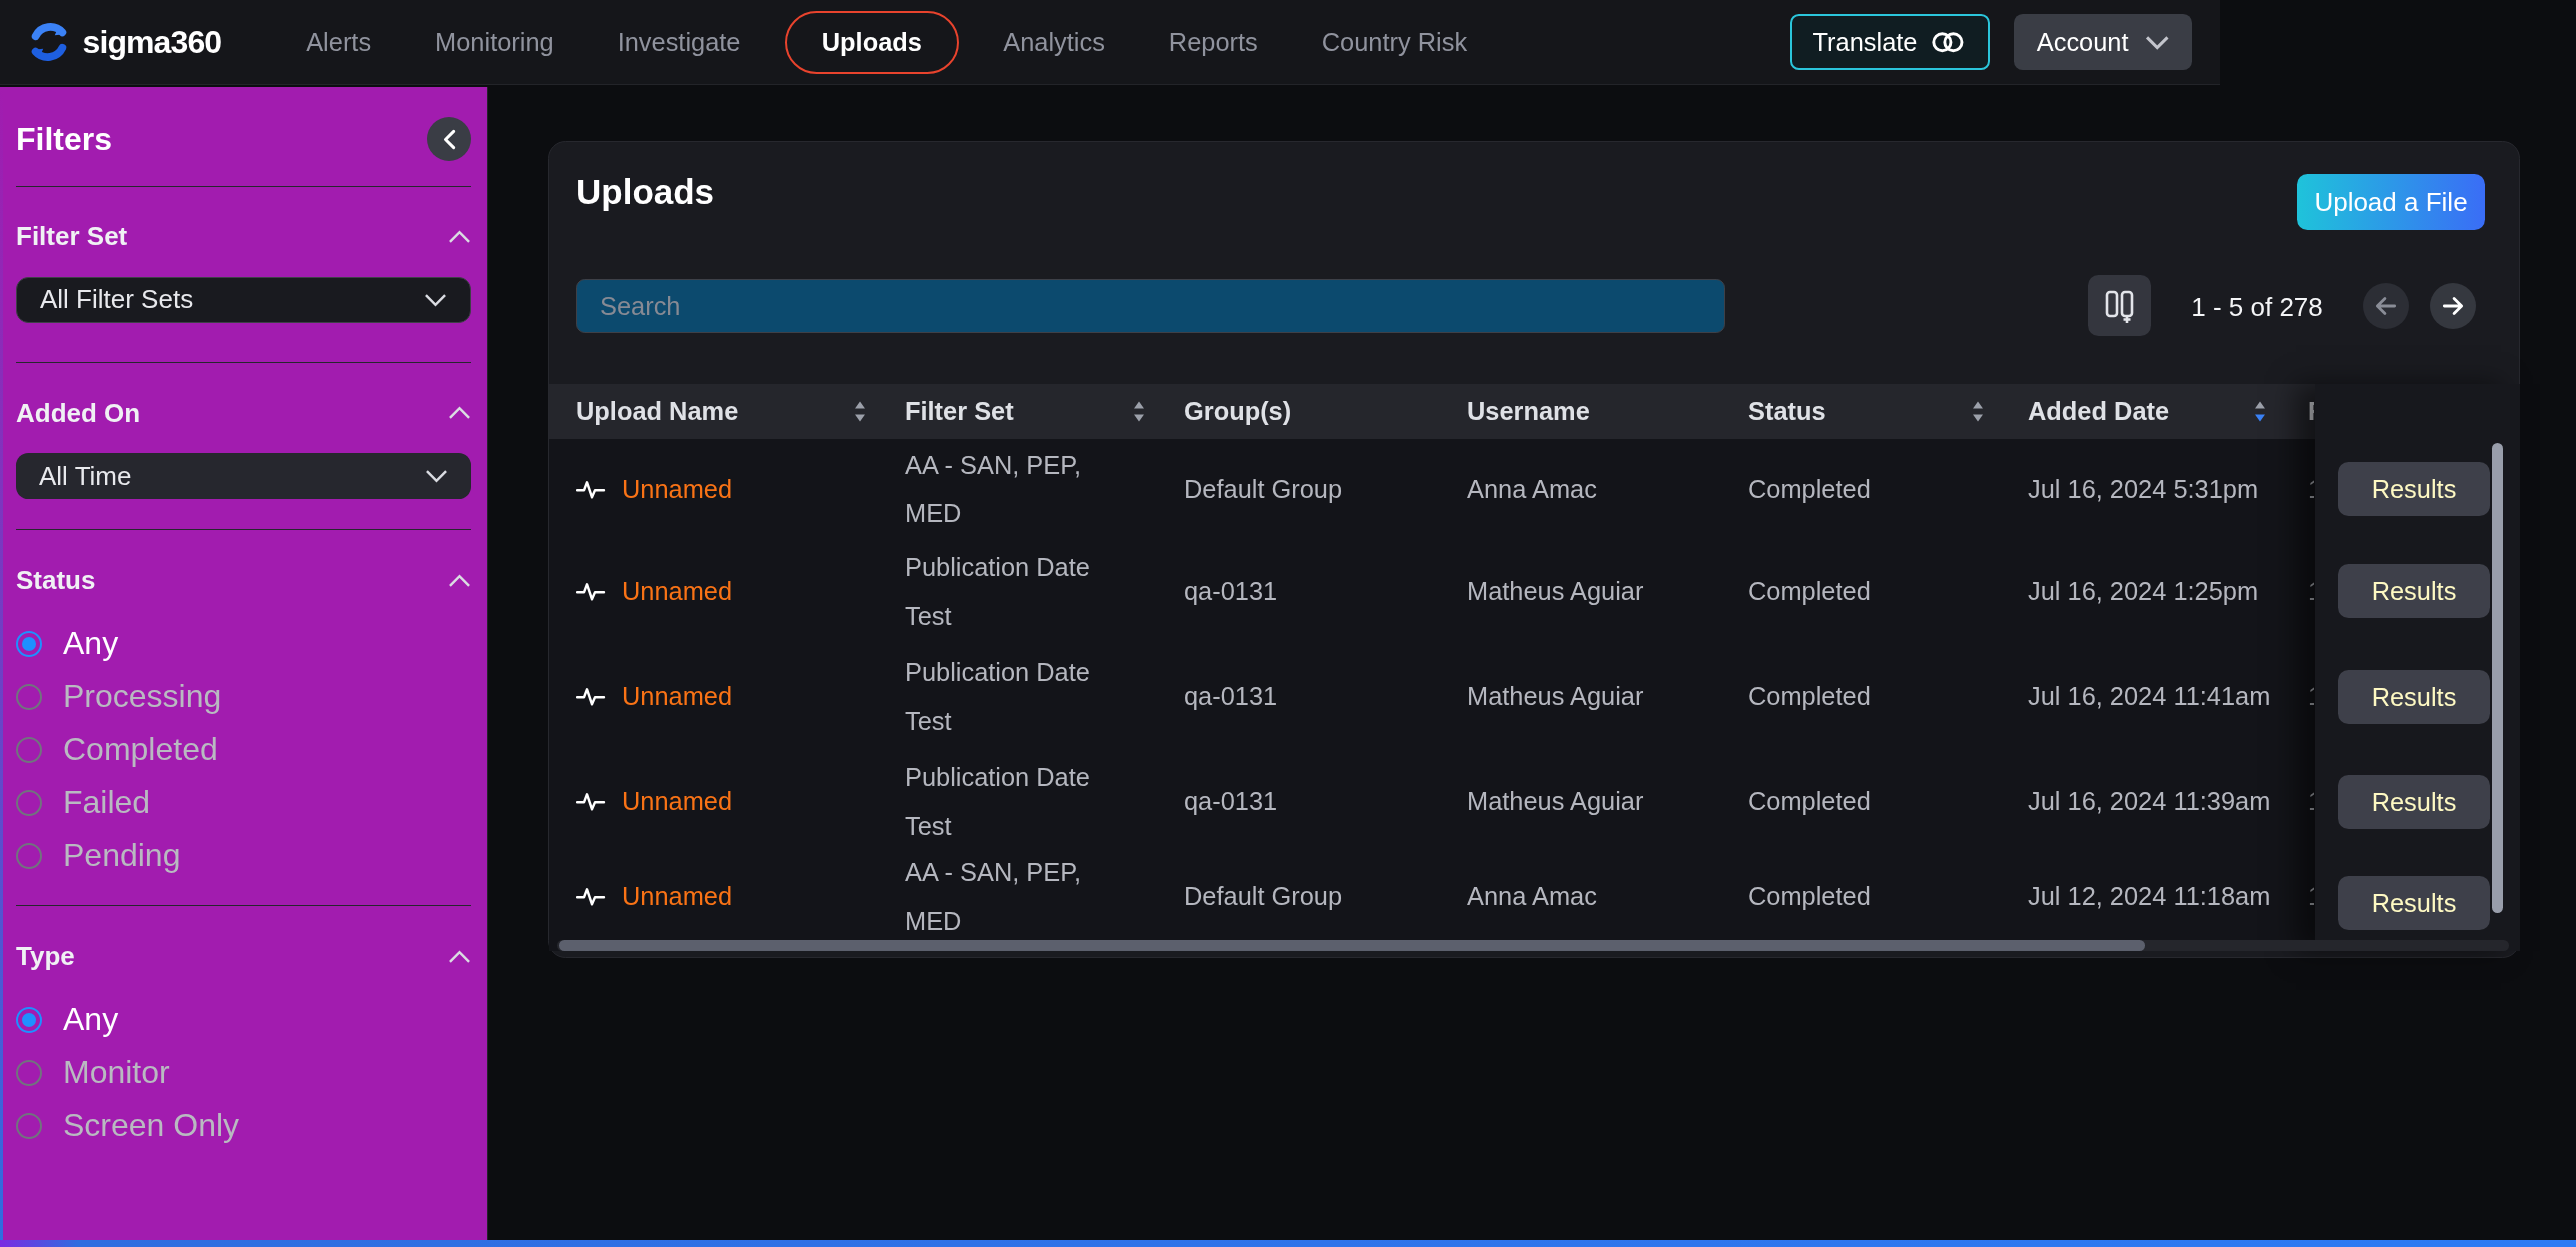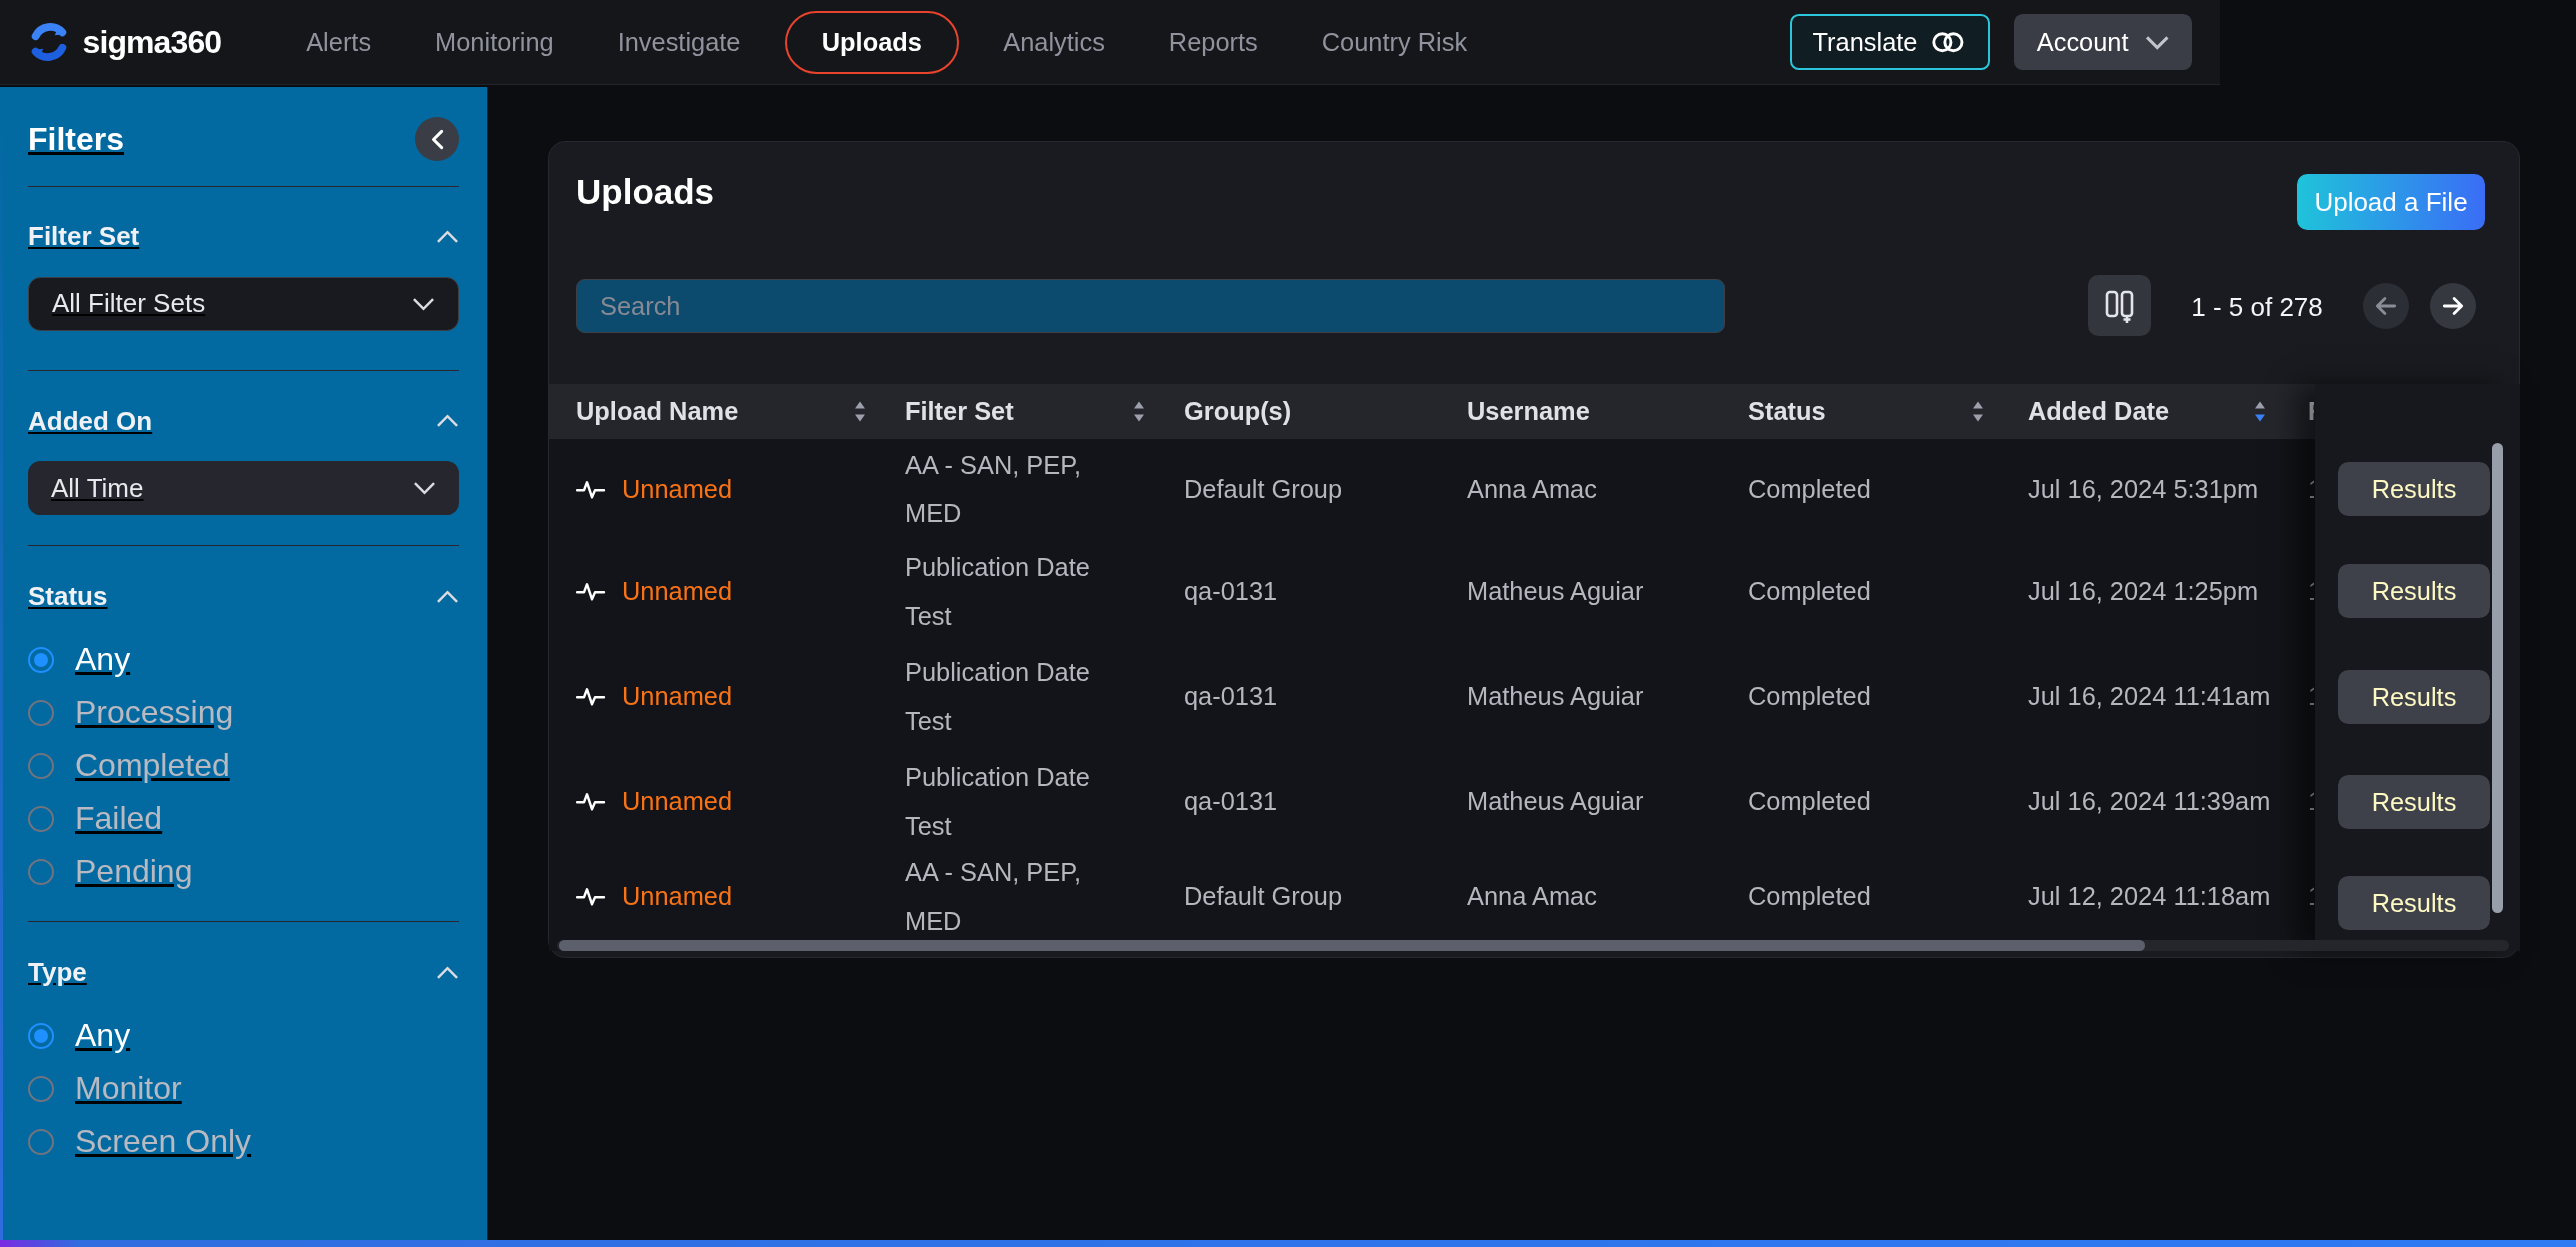--- a/index.html
+++ b/index.html
@@ -18,32 +18,32 @@
   .nav-item.active{color:#fff;font-weight:700;border:2.6px solid #e8432d;border-radius:32px;
     padding:15px 35px;margin:0 12.3px;}
   .nav-right{margin-left:auto;display:flex;align-items:center;gap:24px;margin-right:28px;}
   .btn-translate{display:flex;align-items:center;gap:12.3px;height:56px;padding:0 21px;
     border:2.6px solid #2bc6dc;border-radius:8.8px;background:#101d22;color:#fff;font-size:25.4px;
     box-sizing:border-box;cursor:pointer;}
   .btn-account{display:flex;align-items:center;gap:16px;height:56px;padding:0 23px;
     background:#3a3d45;border-radius:8.8px;color:#fff;font-size:25.4px;cursor:pointer;}
   .chev{color:#c3c5cc;display:flex;}
   
-  .sidebar{position:absolute;left:0;top:87px;width:488px;bottom:8px;background:#0369a1;
-    border-right:0.9px solid #222329;box-sizing:border-box;padding:0 28px;text-decoration:underline;}
+  .sidebar{position:absolute;left:0;top:87px;width:488px;bottom:8px;background:#a21caf;
+    border-right:0.9px solid #222329;box-sizing:border-box;padding:0 16px;}
   .sidebar-accent{position:absolute;left:0;top:0;bottom:0;width:2.6px;
     background:linear-gradient(180deg,rgba(47,109,224,0) 0%,rgba(47,109,224,.45) 50%,#2f6de0 100%);}
   .filters-header{display:flex;justify-content:space-between;align-items:center;padding-top:30px;height:44px;}
   .filters-title{font-size:32px;font-weight:700;color:#fff;}
   .collapse-btn{width:44px;height:44px;border-radius:50%;background:#3a3d45;display:flex;
     align-items:center;justify-content:center;cursor:pointer;color:#fff;}
   .sb-divider{height:0.9px;background:#26272d;margin-top:24.5px;}
   .section-head{display:flex;justify-content:space-between;align-items:center;margin-top:35px;cursor:pointer;}
   .section-label{font-size:26px;font-weight:700;color:#f0f1f4;}
-  .select{margin-top:24.5px;height:54px;border-radius:12.3px;display:flex;align-items:center;
+  .select{margin-top:24.5px;height:46px;border-radius:12.3px;display:flex;align-items:center;
     justify-content:space-between;padding:0 23px;box-sizing:border-box;font-size:26px;color:#e8e9ed;cursor:pointer;}
   .select.bordered{border:1.8px solid #3e4047;background:#191a1f;}
   .select.filled{background:#26272e;}
   .radio-group{margin-top:21px;}
   .radio-row{display:flex;align-items:center;gap:21px;height:53px;cursor:pointer;}
   .radio{width:26px;height:26px;border-radius:50%;border:2.6px solid #71747e;box-sizing:border-box;flex:0 0 auto;position:relative;}
   .radio.checked{border-color:#1e90ff;}
   .radio.checked::after{content:"";position:absolute;left:50%;top:50%;width:14px;height:14px;
     border-radius:50%;background:#1e90ff;transform:translate(-50%,-50%);}
   .radio-label{font-size:32px;color:#b9bac1;}

